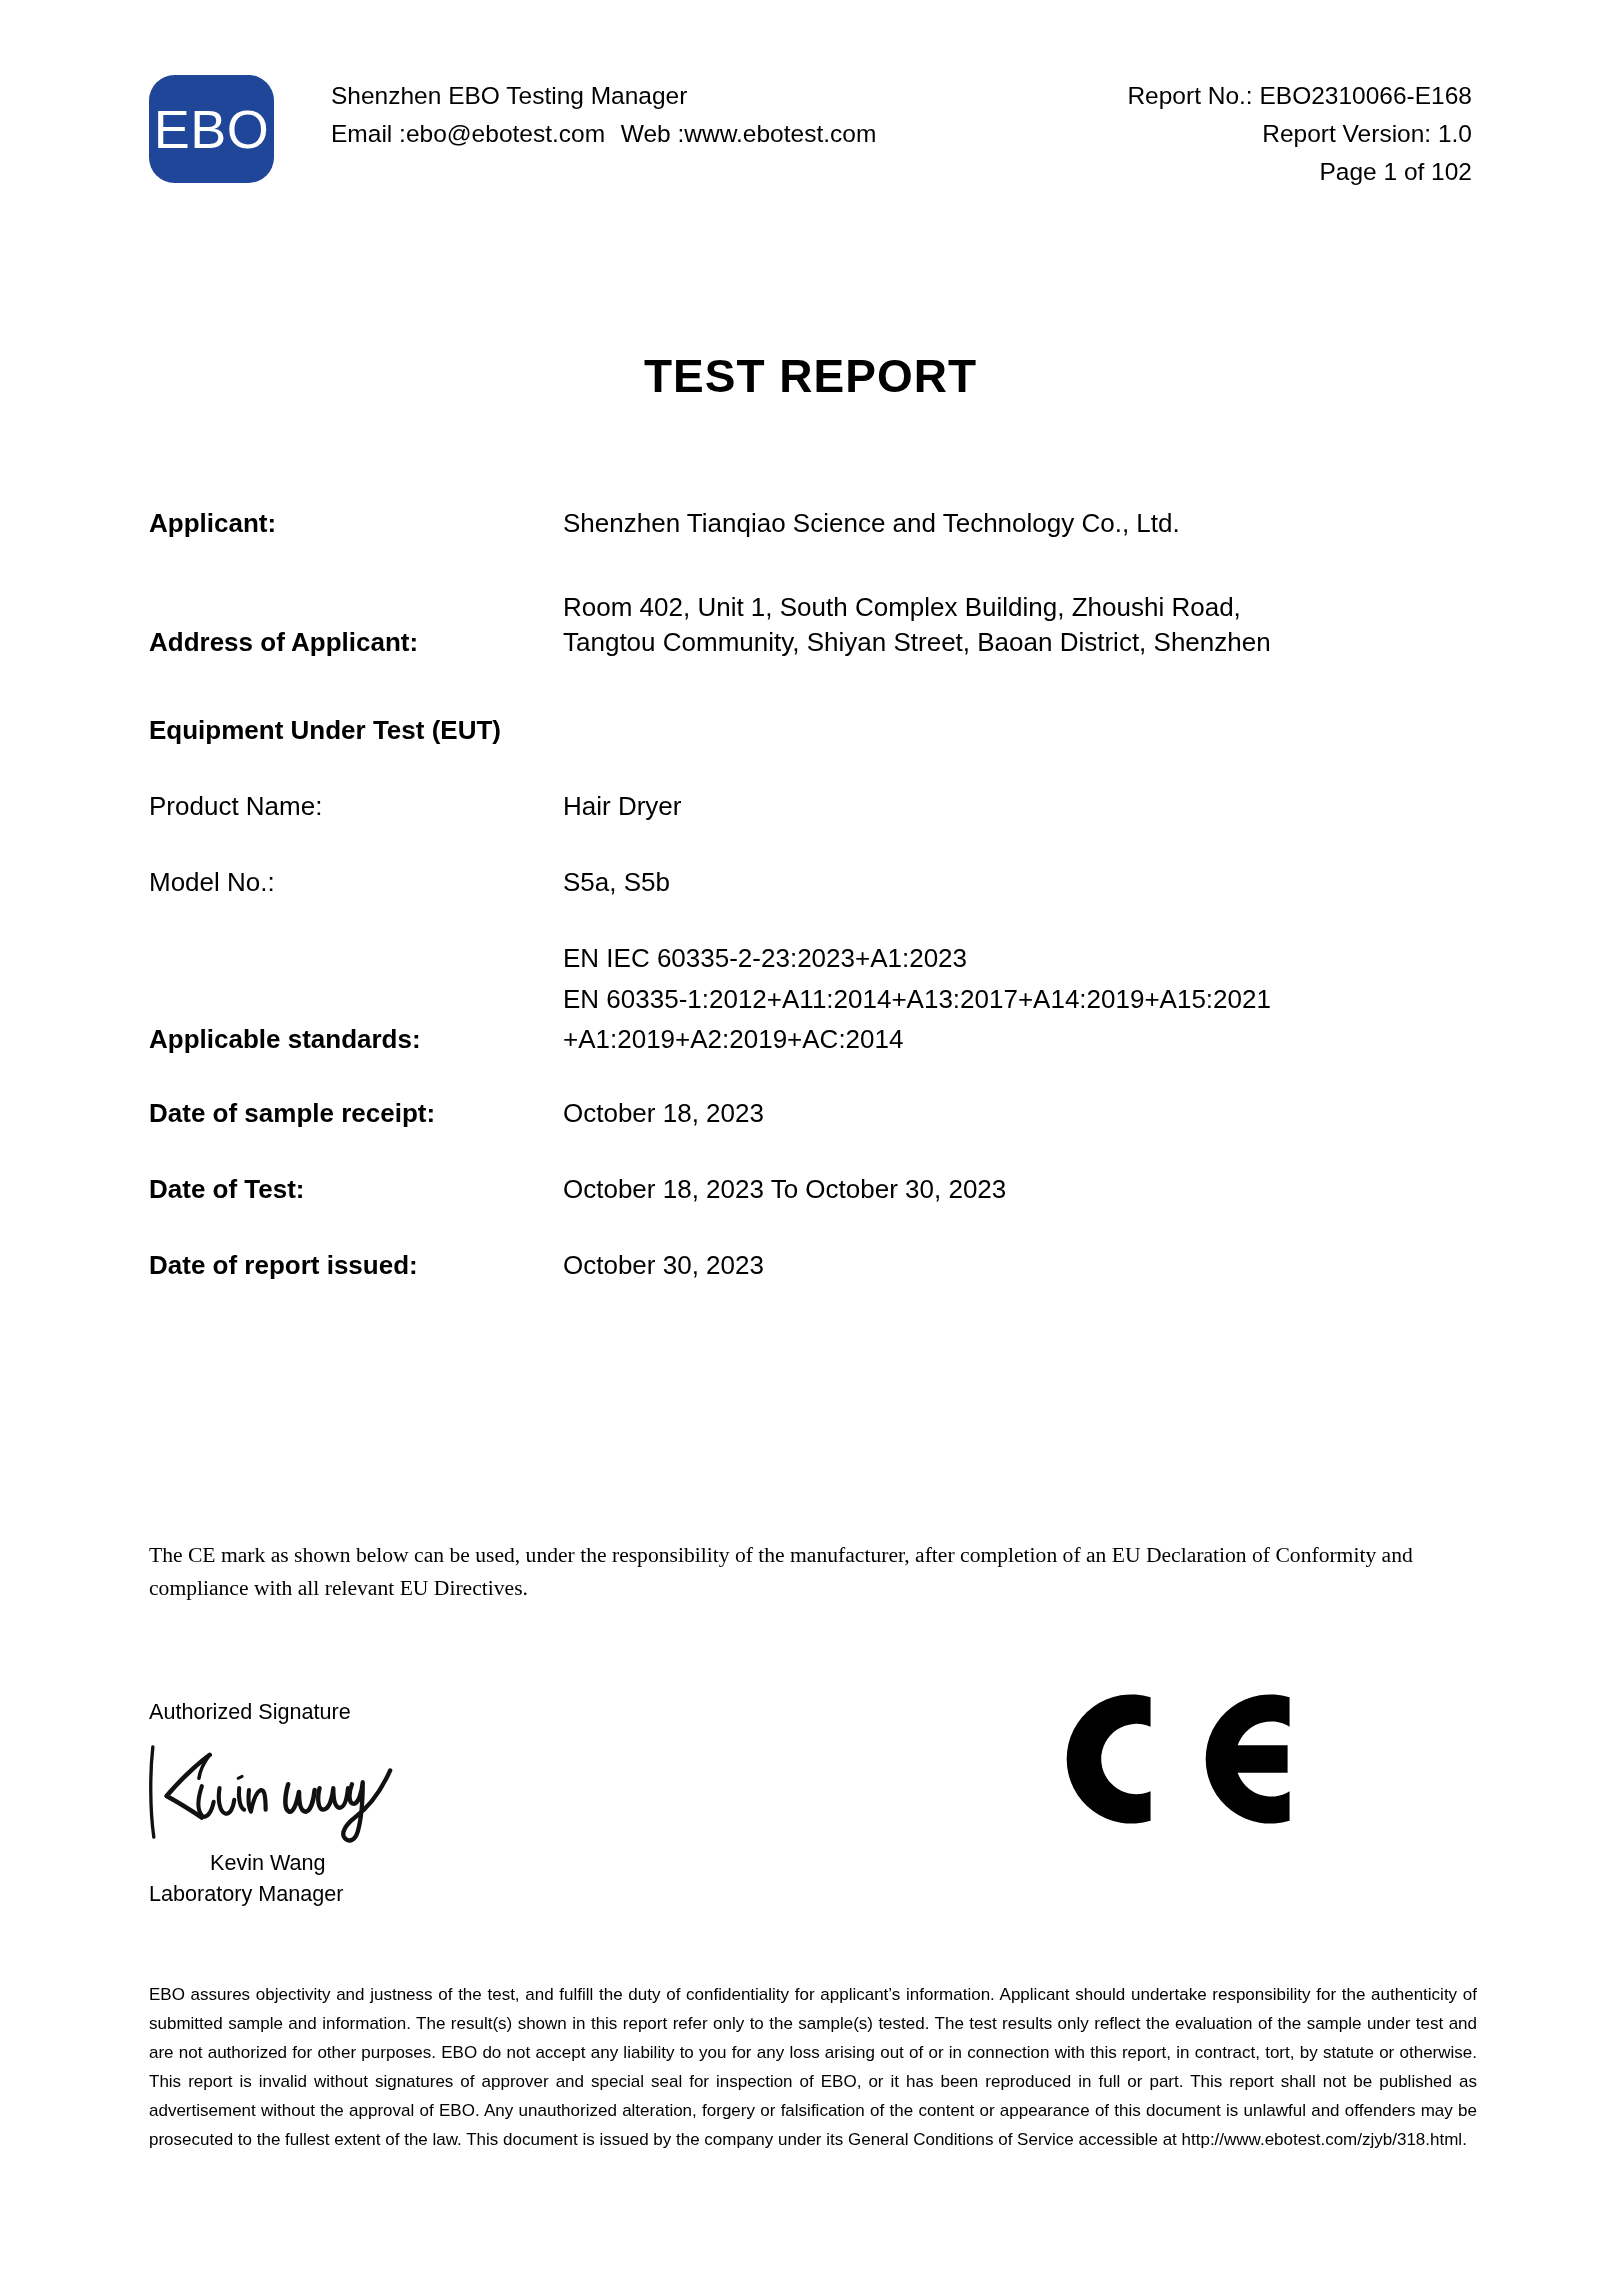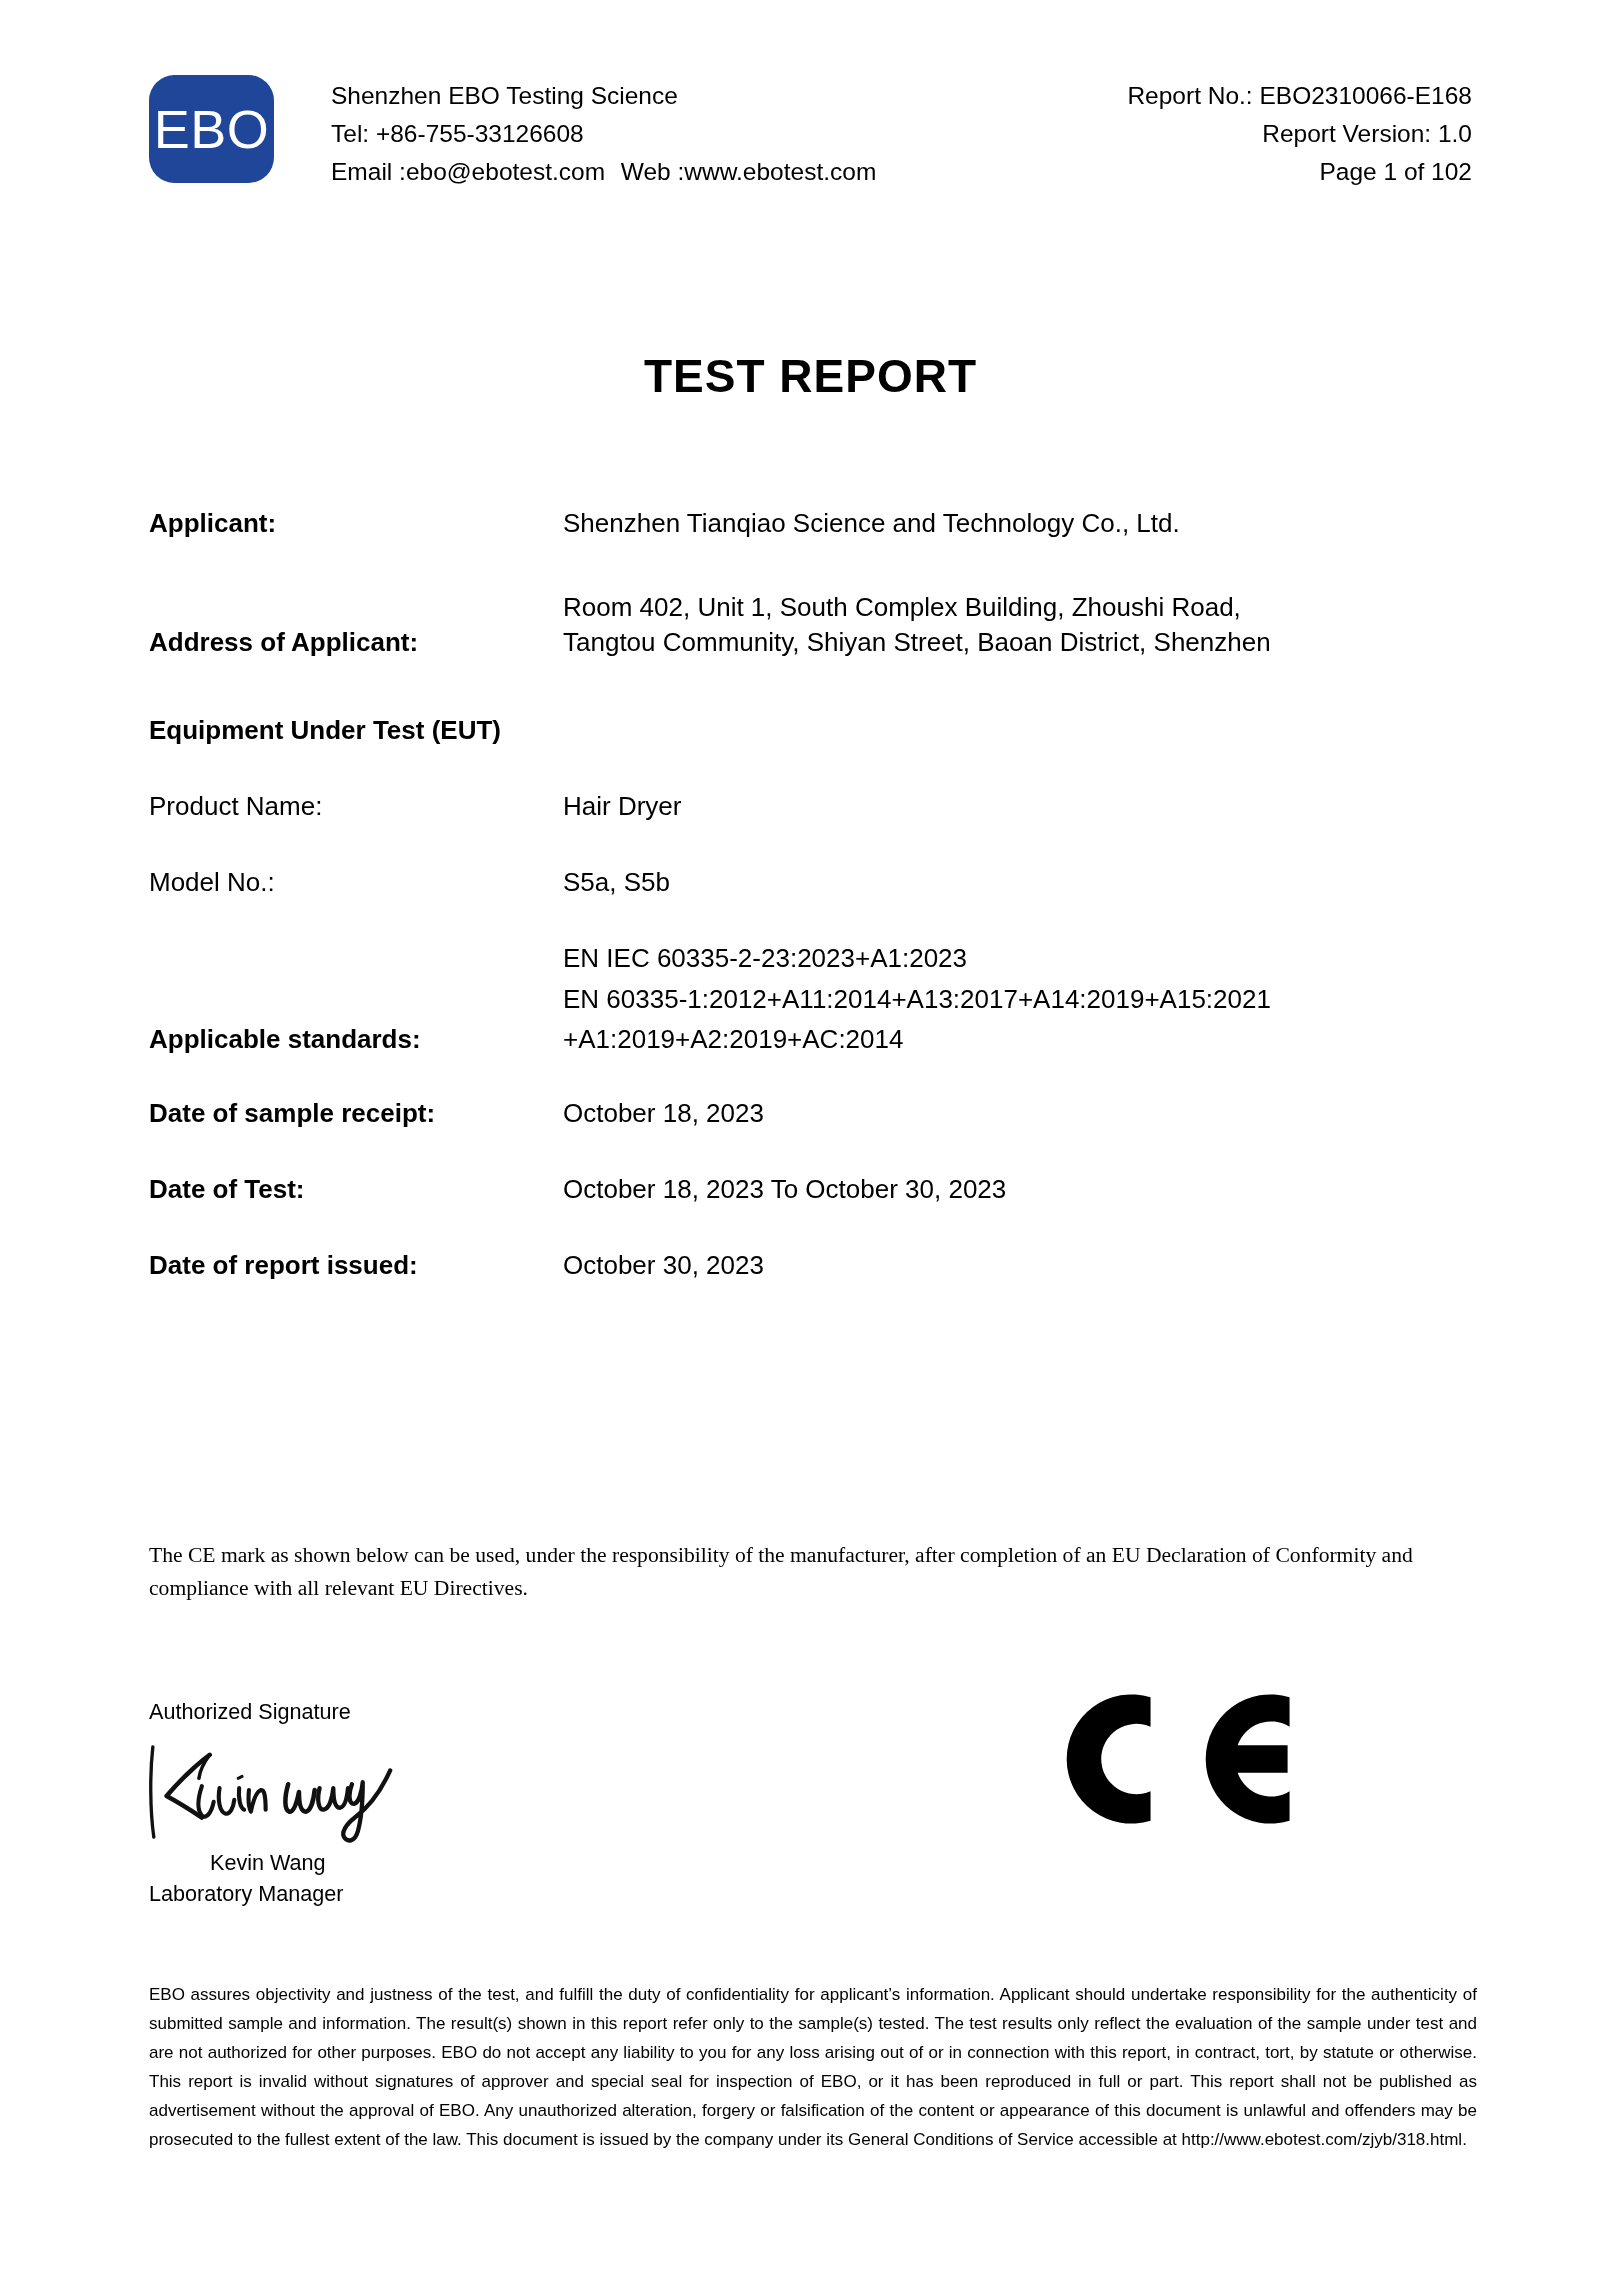--- a/index.html
+++ b/index.html
@@ -168,22 +168,21 @@
 <body>
 
 <div class="page">
 
   <div class="header">
     <div class="logo-box">
       <span class="logo-text">EBO</span>
     </div>
     <div class="header-cols">
       <div class="hdr-left">
-        <div>Shenzhen EBO Testing Science</div>
-        <div>Tel: +86-755-33126608</div>
+        <div>Shenzhen EBO Testing Manager</div>
         <div><span>Email :ebo@ebotest.com</span><span class="web-gap"></span><span>Web :www.ebotest.com</span></div>
       </div>
       <div class="hdr-right">
         <div>Report No.: EBO2310066-E168</div>
         <div>Report Version: 1.0</div>
         <div>Page  1  of  102</div>
       </div>
     </div>
   </div>
 

